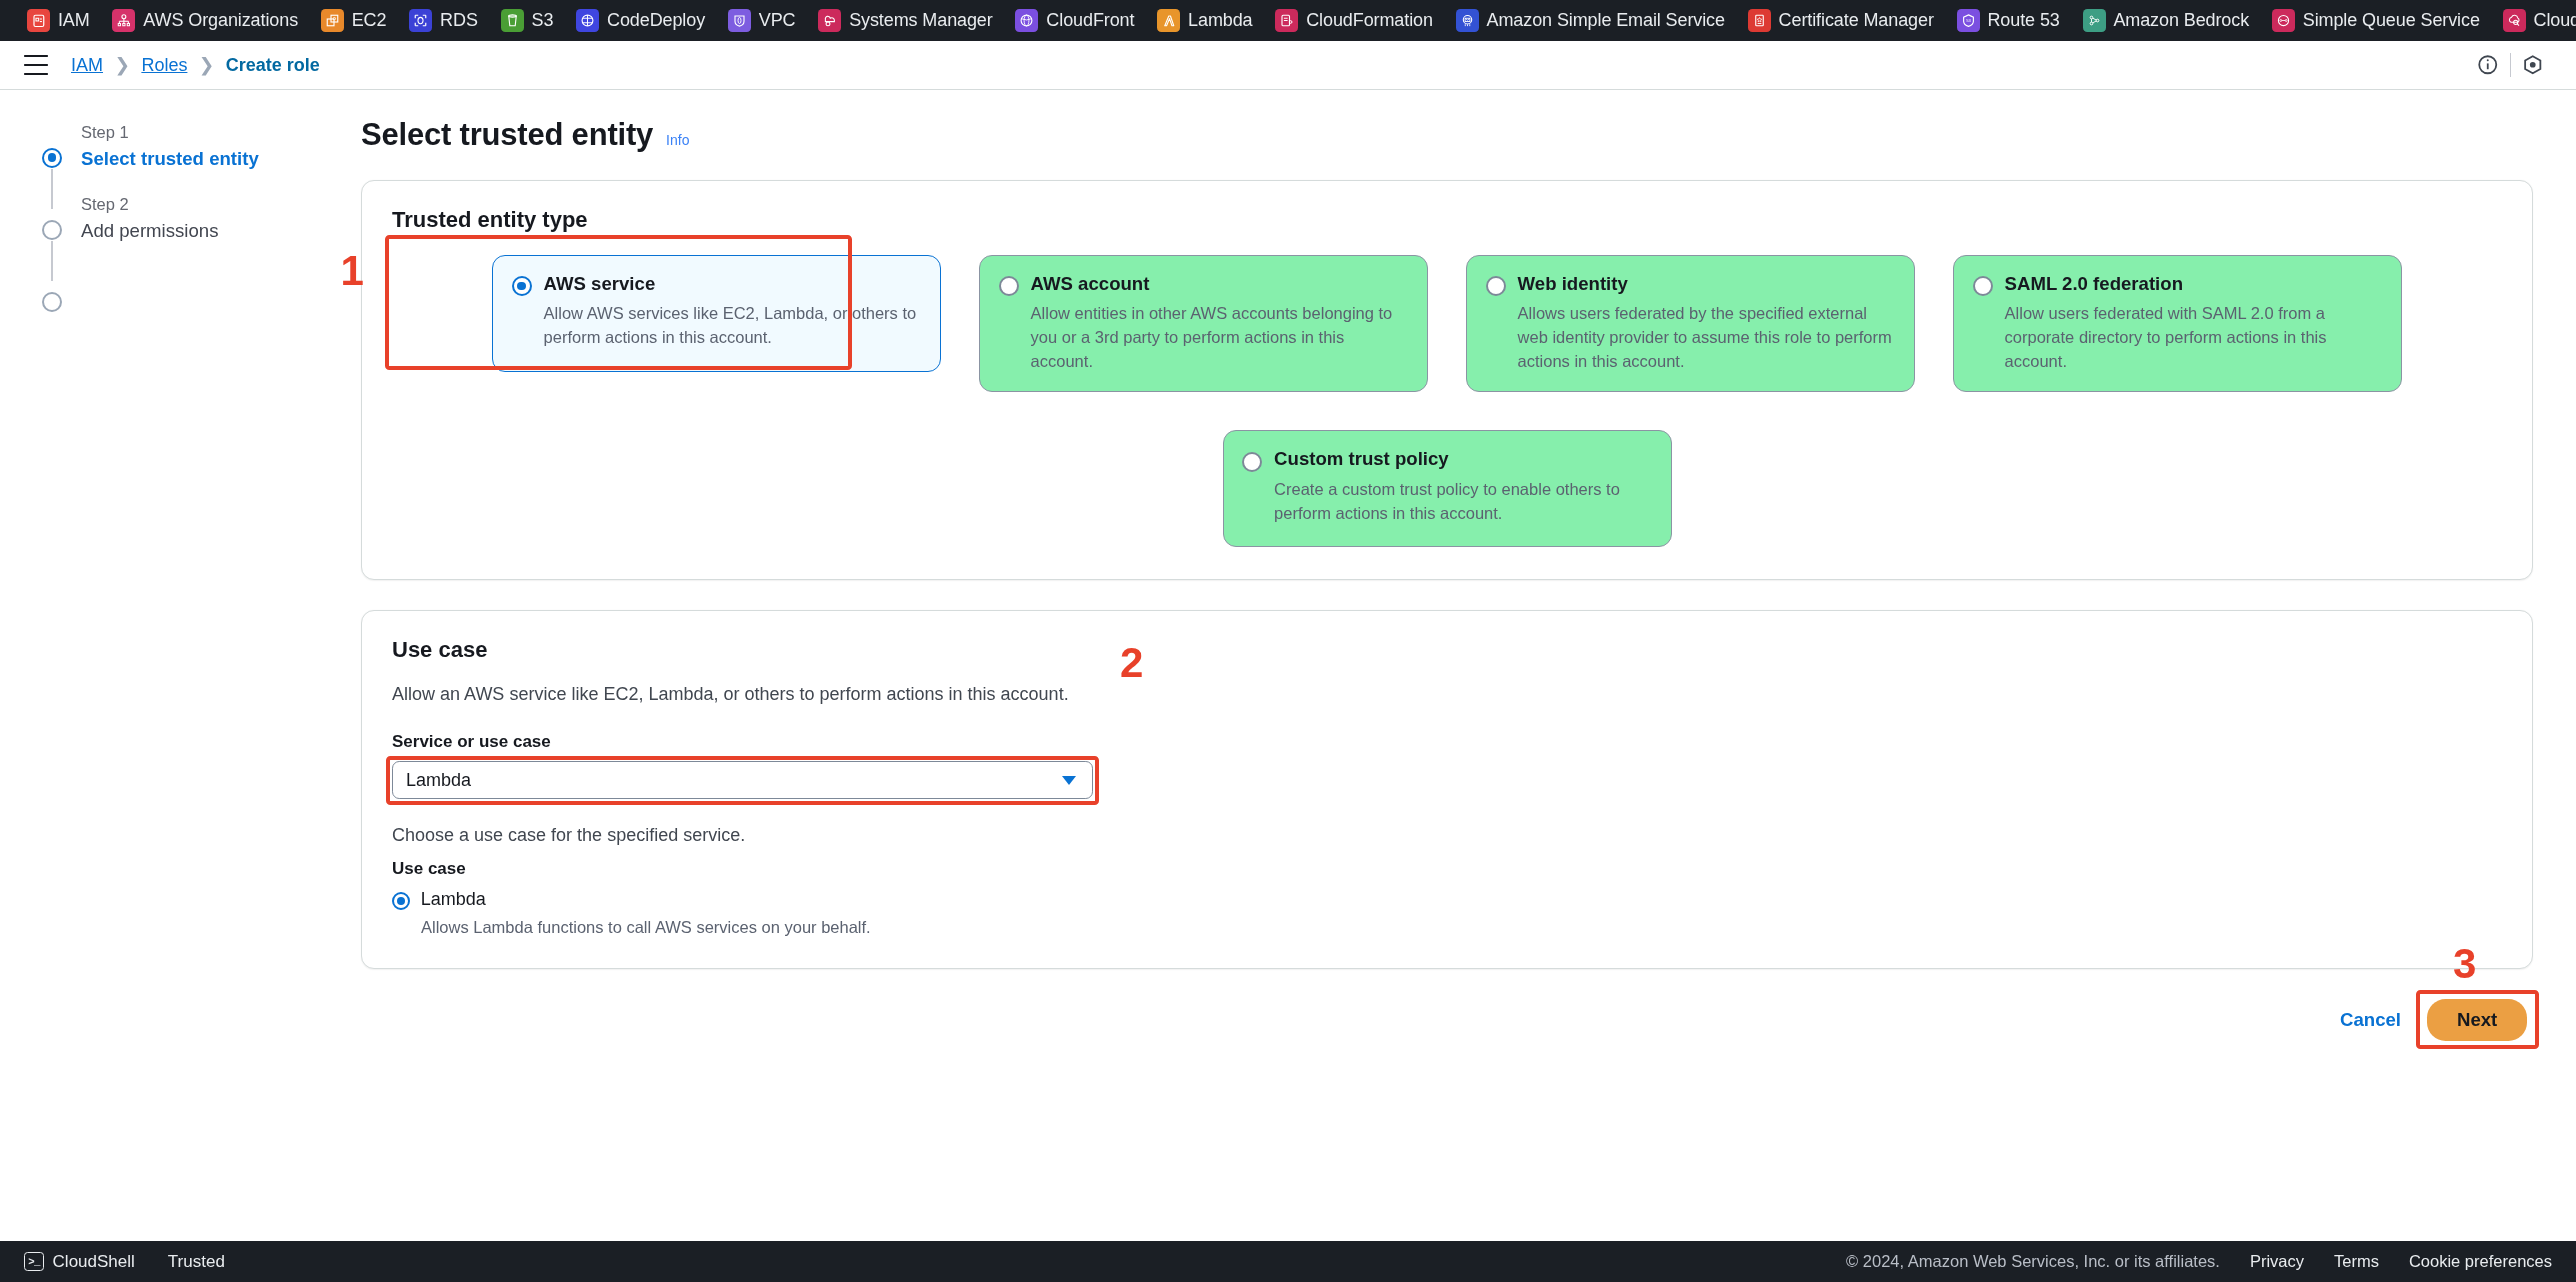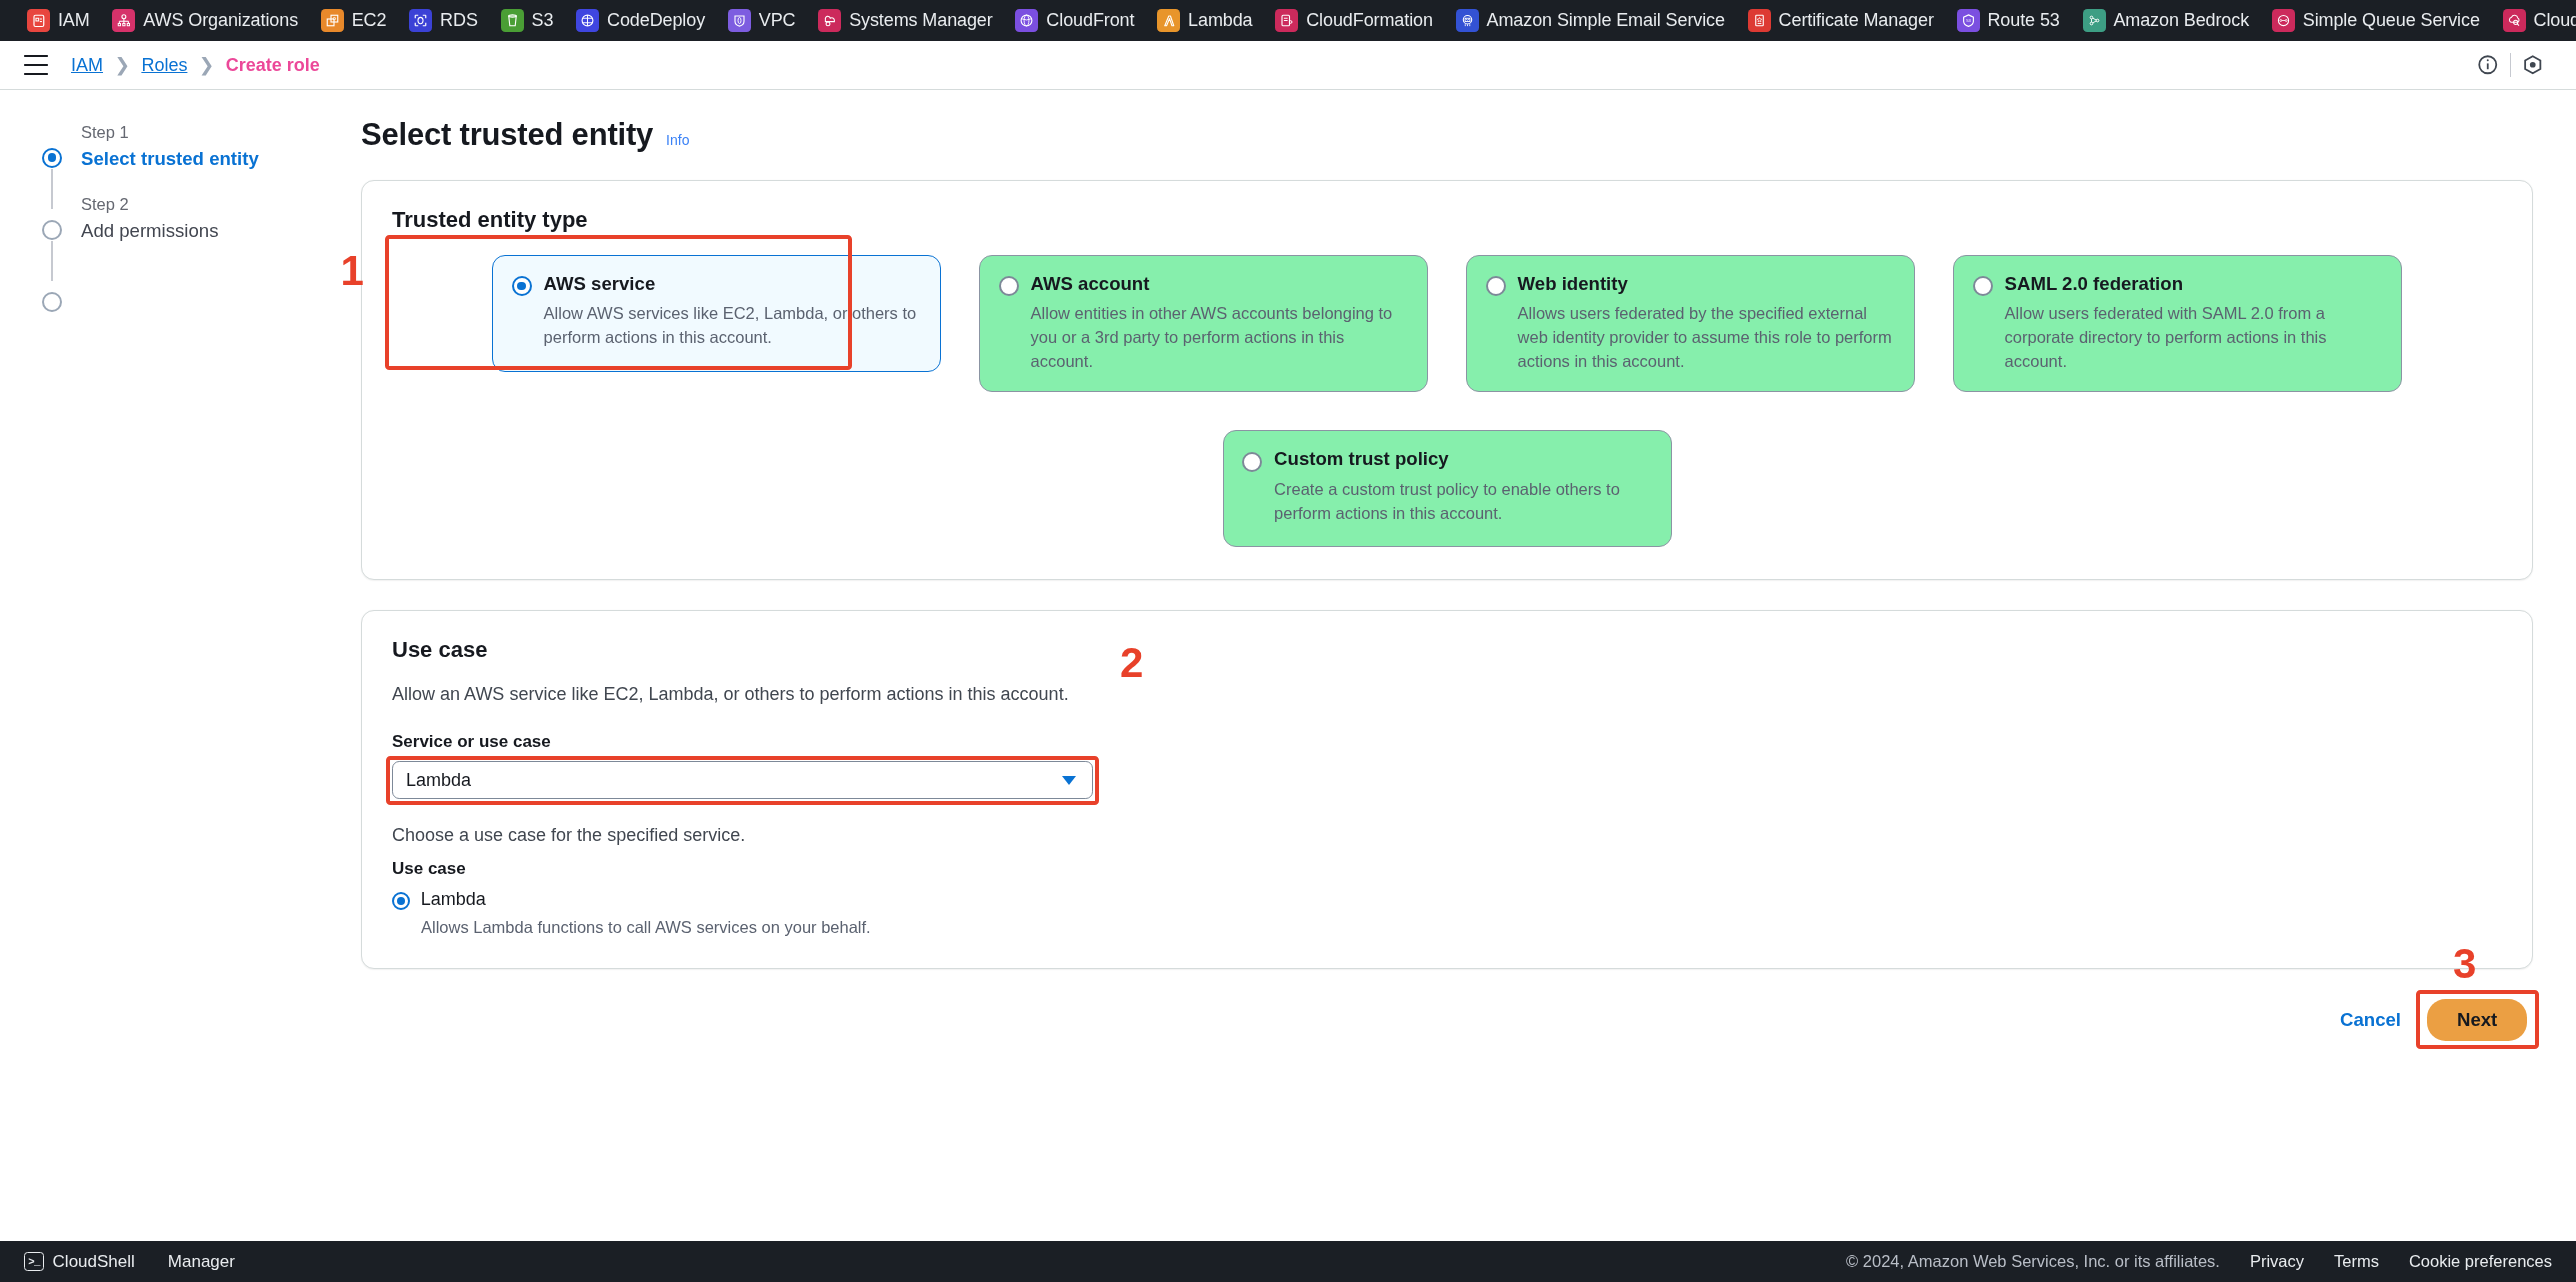--- a/index.html
+++ b/index.html
@@ -66,21 +66,21 @@
     text-decoration: underline;
     cursor: pointer;
   }
   .crumb-sep {
     color: #9ba7b6;
     font-size: 18.6px;
     margin: 0 11.4px;
     font-weight: 400;
   }
   .crumb-current {
-    color: #ec4899;
+    color: #0369a1;
     font-size: 18px;
     font-weight: bold;
   }
   .header-right {
     position: absolute;
     right: 21.5px;
     display: flex;
     align-items: center;
     gap: 0;
   }
@@ -762,21 +762,21 @@
   </div>
 </div>
 
 <div class="footer">
   <div class="footer-left">
     <div class="fl-item">
       <span class="cs-icon">&gt;_</span>
       <span>CloudShell</span>
     </div>
     <div class="fl-item">
-      <span>Manager</span>
+      <span>Trusted</span>
     </div>
   </div>
   <div class="footer-right">
     <span class="copyright">© 2024, Amazon Web Services, Inc. or its affiliates.</span>
     <span class="footer-link">Privacy</span>
     <span class="footer-link">Terms</span>
     <span class="footer-link">Cookie preferences</span>
   </div>
 </div>
 

